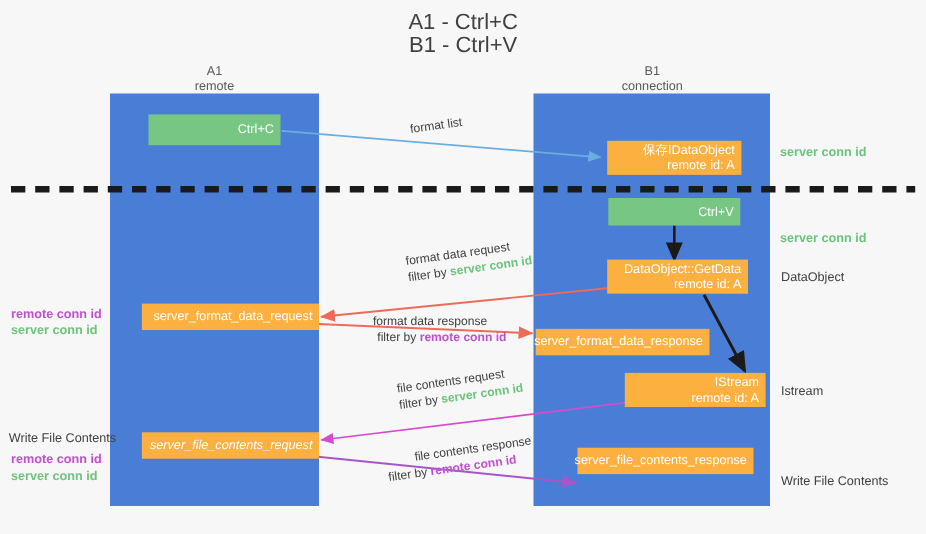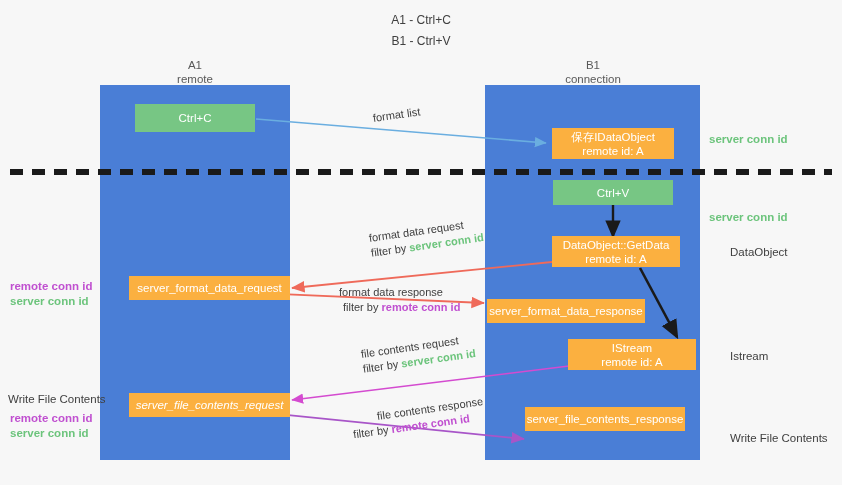--- a/index.html
+++ b/index.html
@@ -9,47 +9,47 @@
     font-family:"Liberation Sans","DejaVu Sans",sans-serif;
     position:relative;overflow:hidden;
     color:#404040;
   }
   #stage{position:absolute;left:0;top:0;width:842px;height:485px;}
   svg.layer{position:absolute;left:0;top:0;width:842px;height:485px;overflow:visible;pointer-events:none;}
 
   
   .title{
     position:absolute;left:0;top:10px;width:842px;
-    text-align:center;font-size:12px;line-height:21px;color:#404040;
+    text-align:center;font-size:20px;line-height:21px;color:#404040;
   }
 
   
   .lane-head{position:absolute;text-align:center;font-size:11.5px;line-height:14px;color:#595959;}
   .lane-head .l1{display:block;}
   .lane-head .l2{display:block;}
 
   
   .lane{position:absolute;background:#4a7ed6;}
 
   
   .node{
     position:absolute;display:flex;flex-direction:column;
-    align-items:center;justify-content:center;
+    align-items:flex-end;justify-content:center;
     color:#ffffff;font-size:11.5px;line-height:14px;text-align:center;
     box-sizing:border-box;padding:2px 6px;
   }
   .node.green{background:#77c684;}
   .node.orange{background:#fbb košt;}
   .node.orange{background:#fbb040;}
   .node .ln{display:block;white-space:nowrap;}
 
   
   .ann{position:absolute;font-size:11.5px;line-height:15px;white-space:nowrap;}
   .ann.green{color:#6cc47c;font-weight:bold;}
-  .ann.right{color:#404040;margin-left:20px;}
+  .ann.right{color:#404040;}
 
   
   .elabel{position:absolute;font-size:11px;line-height:15px;white-space:nowrap;color:#404040;}
   .elabel .g{color:#6cc47c;font-weight:bold;}
   .elabel .p{color:#c050d0;font-weight:bold;}
   .elabel .row{display:block;}
   .rot-up{transform:rotate(-8deg);transform-origin:left top;}
 
   .left-block{position:absolute;font-size:11.5px;line-height:15px;white-space:nowrap;}
   .left-block .plain{color:#404040;display:block;}

